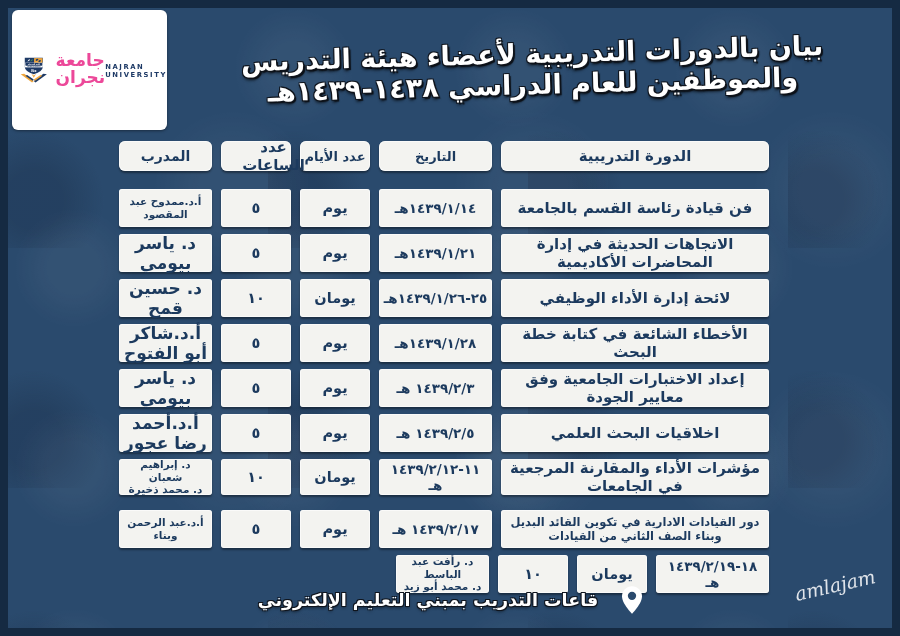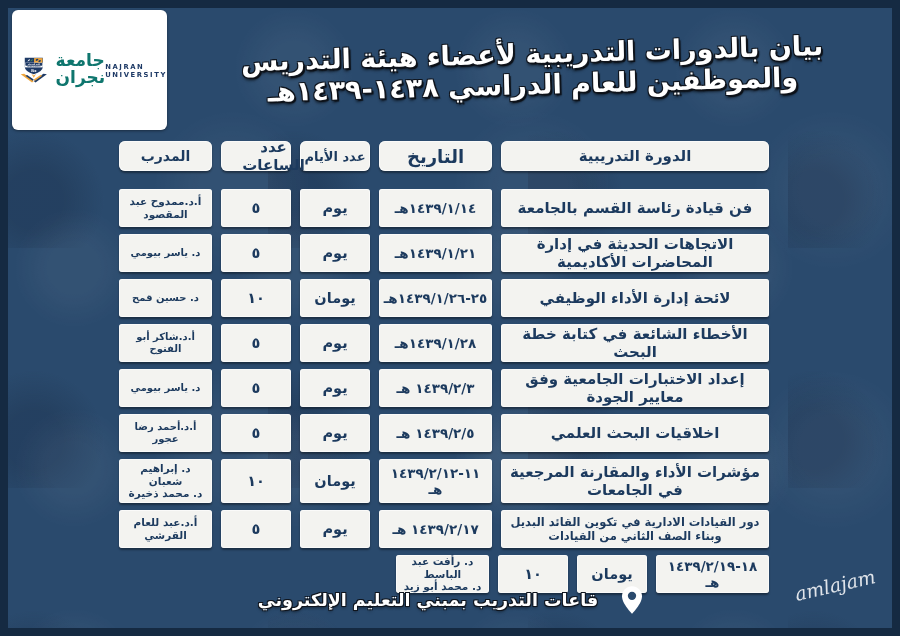--- a/index.html
+++ b/index.html
@@ -20,21 +20,21 @@
   }
 
   
   .logo-box{
     position:absolute;left:4px;top:2px;width:155px;height:120px;
     background:#ffffff;border-radius:6px;
     display:flex;flex-direction:row;align-items:center;
     box-shadow:0 1px 3px rgba(0,0,0,0.4);
   }
   .logo-box svg{display:block;}
-  .uni-ar{font-weight:bold;color:#0f766e;font-size:17px;line-height:1;margin-top:-2px;}
+  .uni-ar{font-weight:bold;color:#ec4899;font-size:17px;line-height:1;margin-top:-2px;}
   .uni-en{font-weight:bold;color:#1e3a66;font-size:6.8px;letter-spacing:1.6px;margin-top:2px;}
 
   
   .main-title{
     position:absolute;left:175px;right:10px;top:30px;
     direction:rtl;text-align:center;
     color:#ffffff;font-weight:bold;font-size:27px;line-height:1.15;
     transform:rotate(-1.6deg);
     text-shadow:
       -1px -1px 0 #10151d, 1px -1px 0 #10151d, -1px 1px 0 #10151d,
@@ -54,28 +54,28 @@
     display:flex;align-items:center;justify-content:center;
     text-align:center;height:38px;
     box-shadow:0 2px 2px rgba(0,0,0,0.38), inset 0 0 0 1px rgba(255,255,255,0.6);
     padding:0 4px;box-sizing:border-box;
   }
   .header .cell{height:30px;border-radius:6px;}
   .c-course{width:268px;font-size:15px;}
   .c-date{width:113px;font-size:13.5px;}
   .c-days{width:70px;font-size:14.5px;}
   .c-hours{width:70px;font-size:14.5px;}
-  .c-trainer{width:93px;font-size:10px;flex-direction:column;line-height:1.2;}
+  .c-trainer{width:93px;font-size:17px;flex-direction:column;line-height:1.2;}
   .header .c-course{font-size:15px;}
-  .header .c-date{font-size:18px;}
+  .header .c-date{font-size:13px;}
   .header .c-days{font-size:13px;}
   .header .c-hours{font-size:15px;padding-left:39px;}
   .header .c-trainer{font-size:14px;}
   .t-row.tall{height:44px;}
-  .t-row.tall .cell{height:44px;}
+  .t-row.tall .cell{height:36px;}
   .t-row.small-course .c-course{font-size:11.5px;}
   .trainer-sm{font-size:10.5px;}
 
   
   .footer{
     position:absolute;left:0;right:0;top:578px;
     display:flex;direction:rtl;justify-content:center;align-items:center;gap:24px;
   }
   .footer-text{
     color:#ffffff;font-weight:bold;font-size:17.5px;
@@ -190,21 +190,21 @@
         <span>د. إبراهيم شعبان</span>
         <span>د. محمد ذخيرة</span>
       </div>
     </div>
 
     <div class="t-row small-course">
       <div class="cell c-course">دور القيادات الادارية في تكوين القائد البديل وبناء الصف الثاني من القيادات</div>
       <div class="cell c-date">١٤٣٩/٢/١٧ هـ</div>
       <div class="cell c-days">يوم</div>
       <div class="cell c-hours">٥</div>
-      <div class="cell c-trainer trainer-sm">أ.د.عبد للعام القرشي</div>
+      <div class="cell c-trainer trainer-sm">أ.د.عبد الرحمن وبناء</div>
     </div>
 
     <div class="t-row">
       <div class="cell c-date">١٨-١٤٣٩/٢/١٩ هـ</div>
       <div class="cell c-days">يومان</div>
       <div class="cell c-hours">١٠</div>
       <div class="cell c-trainer trainer-sm">
         <span>د. رأفت عبد الباسط</span>
         <span>د. محمد أبو زيد</span>
       </div>

